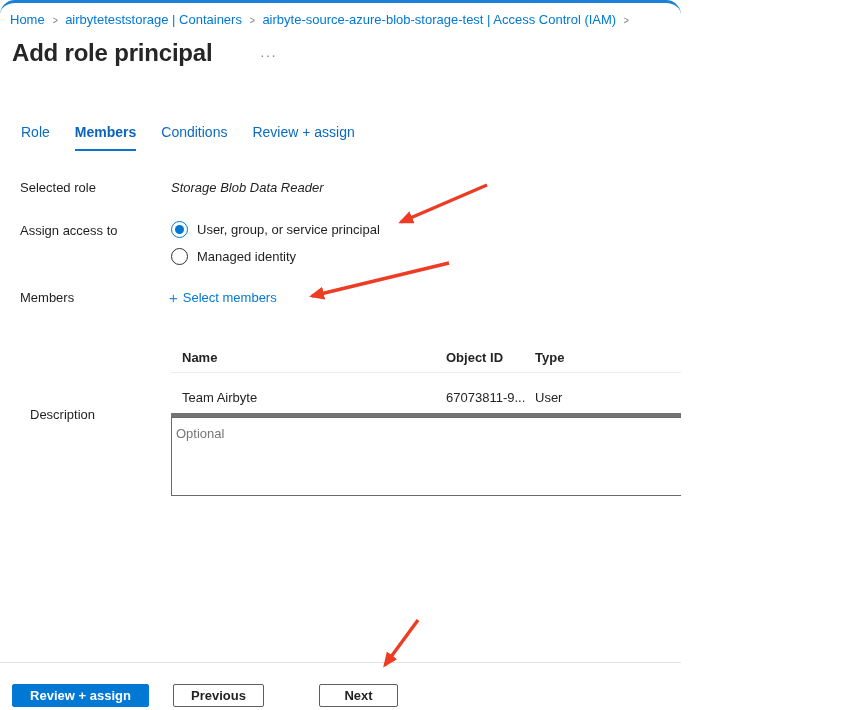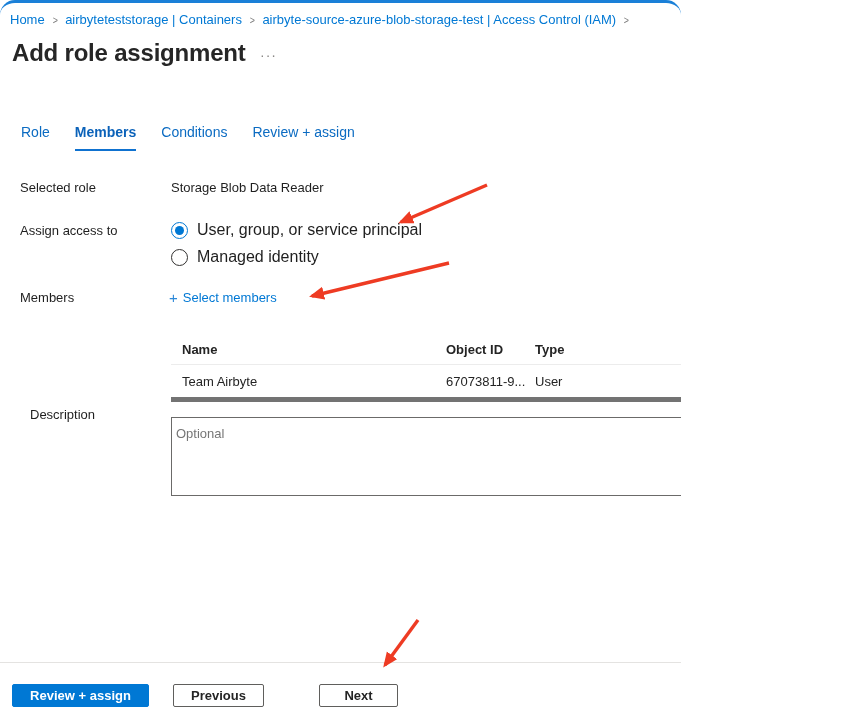--- a/index.html
+++ b/index.html
@@ -22,32 +22,32 @@
   
   .tabs { position:absolute; left:21px; top:121px; display:flex; gap:25px; font-size:14px; }
   .tab { color:#0b6bc2; padding-bottom:9px; cursor:pointer; }
   .tab.active { font-weight:700; color:#0b62b9; border-bottom:2.5px solid #0f72d0; }
 
   
   .field-label { position:absolute; left:20px; font-size:13px; font-weight:400; color:#1f1f1f; }
   .field-value { position:absolute; left:171px; font-size:13px; color:#1f1f1f; }
 
   
-  .radio-option { position:absolute; left:171px; display:flex; align-items:center; gap:9px; font-size:16px; color:#1f1f1f; cursor:pointer; }
+  .radio-option { position:absolute; left:171px; display:flex; align-items:center; gap:9px; font-size:13px; color:#1f1f1f; cursor:pointer; }
   .radio-circle { width:17px; height:17px; border-radius:50%; border:1px solid #323130; background:#fff; display:flex; align-items:center; justify-content:center; flex:0 0 auto; }
   .radio-option.selected .radio-circle { border:1.5px solid #0078d4; }
   .radio-dot { width:9px; height:9px; border-radius:50%; background:#0078d4; }
 
   
   .select-members { position:absolute; left:169px; top:286px; font-size:13px; color:#0078d4; display:flex; align-items:center; gap:5px; cursor:pointer; }
   .plus-glyph { font-size:15px; color:#2b88d8; }
 
   
   .members-table { position:absolute; left:171px; top:332px; width:687px; font-size:13px; }
-  .t-row { display:grid; grid-template-columns:275px 89px 260px 1fr; align-items:center; }
+  .t-row { display:grid; grid-template-columns:275px 89px 260px 1fr; align-items:center;margin-top:8px; }
   .t-head { height:30px; border-bottom:1px solid #ececec; font-weight:700; }
   .t-data { height:37px; border-bottom:5px solid #737373; }
   .t-cell-first { padding-left:11px; }
   .trash-btn { justify-self:start; margin-left:35px; cursor:pointer; background:none; border:none; padding:0; line-height:0; }
 
   
   .desc-textarea {
     position:absolute; left:171px; top:414px; width:687px; height:79px;
     border:1px solid #6b6a69; border-right:none; border-radius:0; resize:none;
     font-family:"Liberation Sans","DejaVu Sans",sans-serif; font-size:13px;
@@ -73,32 +73,32 @@
 
   <nav class="breadcrumb">
     <a class="crumb">Home</a>
     <span class="crumb-sep">&gt;</span>
     <a class="crumb">airbyteteststorage | Containers</a>
     <span class="crumb-sep">&gt;</span>
     <a class="crumb">airbyte-source-azure-blob-storage-test | Access Control (IAM)</a>
     <span class="crumb-sep">&gt;</span>
   </nav>
 
-  <h1 class="page-title">Add role assignment</h1>
+  <h1 class="page-title">Add role principal</h1>
   <span class="title-more">···</span>
 
   <div class="tabs">
     <div class="tab">Role</div>
     <div class="tab active">Members</div>
     <div class="tab">Conditions</div>
     <div class="tab">Review + assign</div>
   </div>
 
   <div class="field-label" style="top:177px;">Selected role</div>
-  <div class="field-value" style="top:177px;">Storage Blob Data Reader</div>
+  <div class="field-value" style="top:177px;font-style:italic;">Storage Blob Data Reader</div>
 
   <div class="field-label" style="top:220px;">Assign access to</div>
   <div class="radio-option selected" style="top:218px;">
     <span class="radio-circle">
         <span class="radio-dot"></span>
       </span>
     <span>User, group, or service principal</span>
   </div>
   <div class="radio-option" style="top:245px;">
     <span class="radio-circle"></span>

